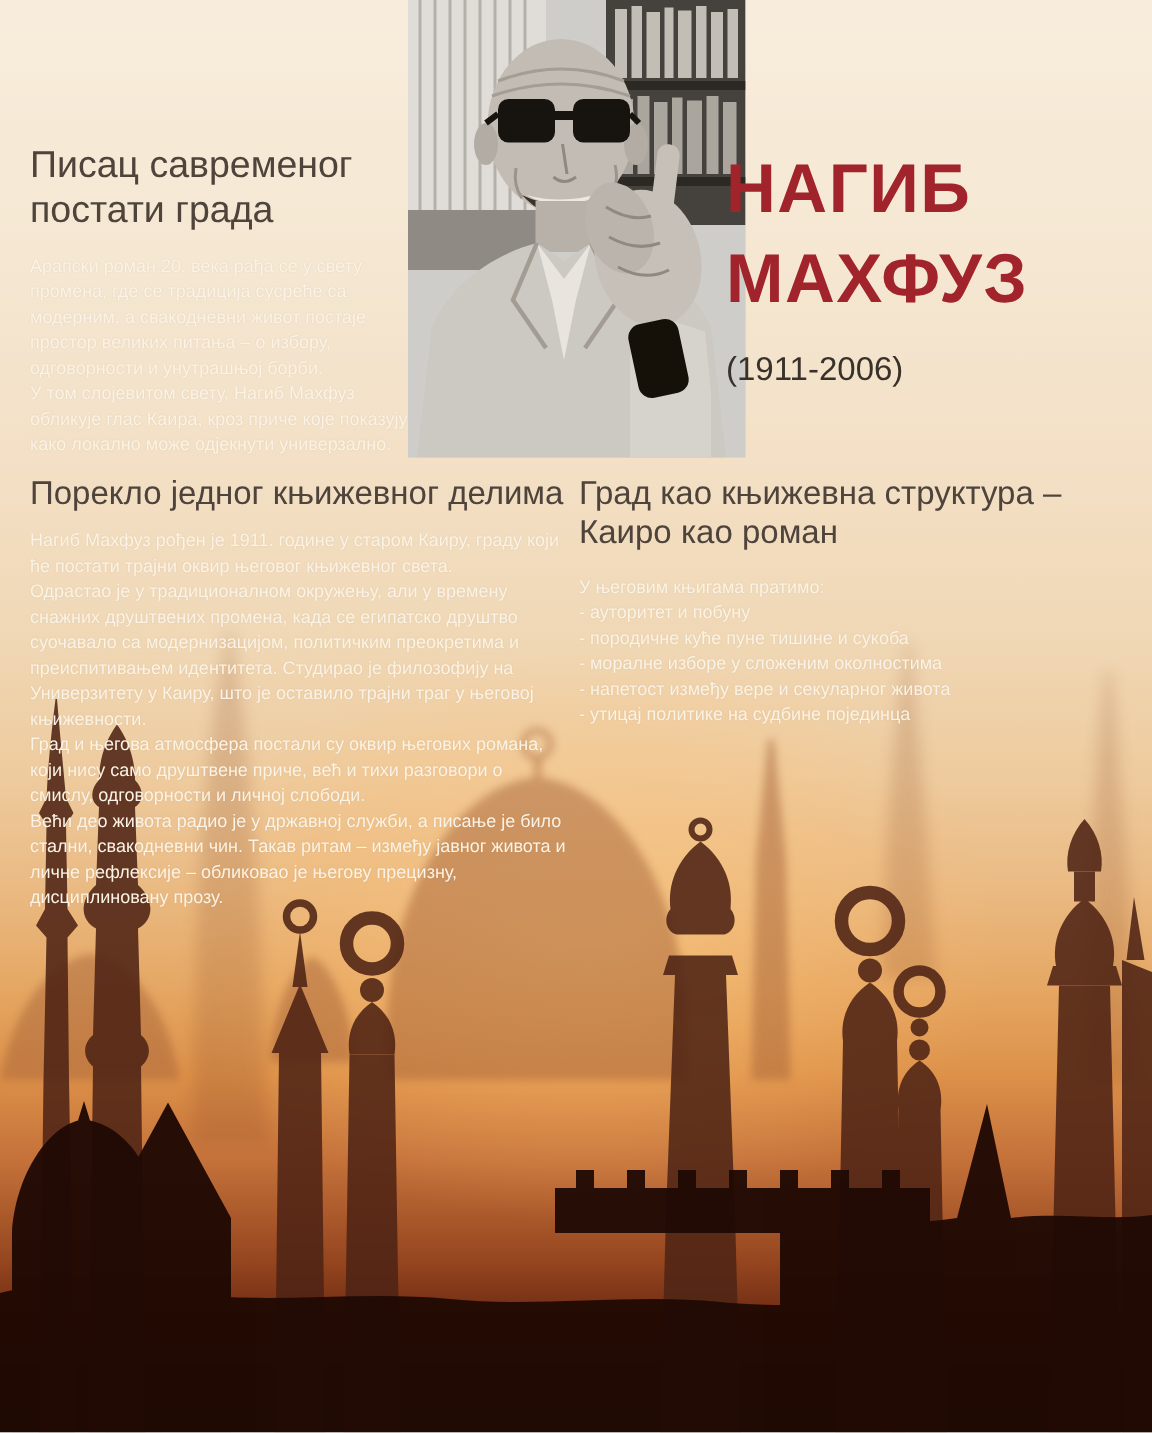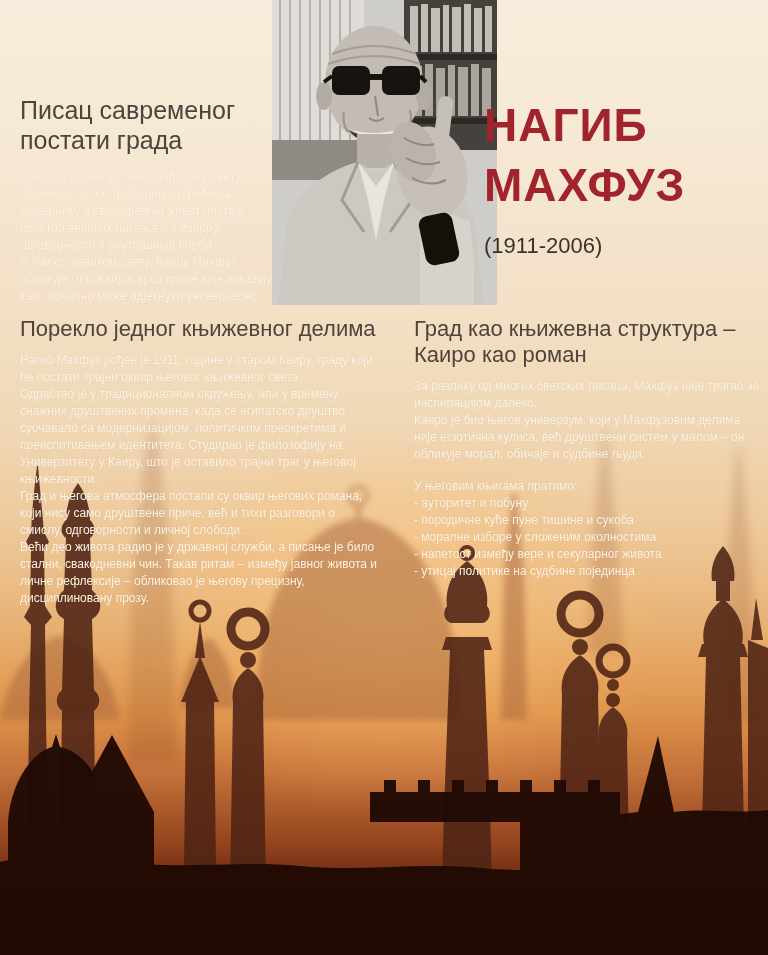--- a/index.html
+++ b/index.html
@@ -28,21 +28,21 @@
 
   .title-block { left: 484px; top: 96px; width: 240px; }
   .author-name {
     font-size: 46px; font-weight: 700; letter-spacing: 1px;
     line-height: 1.3; color: #a1242c; display: block;
   }
   .author-years { font-size: 22px; color: #39322b; margin-top: 17px; display: block; }
 
   .section { width: 360px; }
   .section-left { left: 20px; top: 316px; width: 360px; }
-  .section-right { left: 414px; top: 316px; width: 352px; }
+  .section-right { left: 386px; top: 316px; width: 352px; }
   .section-title {
     font-size: 22px; line-height: 1.18; font-weight: 400;
     color: #4e443c; margin: 0 0 10px 0;
   }
   .section-title span { display: block; }
   .list-intro { margin-top: 15px; }
 
   
   .photo { left: 272px; top: 0; width: 225px; height: 305px; background: #cfcdc9; }
   .photo svg { display: block; }
@@ -125,21 +125,21 @@
         <path d="M520 565 L520 432 C558 424 598 428 638 422 L658 346 L674 422 C708 418 740 424 768 420 L768 565 Z"></path>
         <path d="M0 565 L0 472 C40 462 80 467 120 472 C180 480 240 470 300 476 C360 482 420 472 480 478 C540 484 600 474 660 480 C720 486 748 478 768 482 L768 565 Z"></path>
       </g>
     </svg>
   </div>
 
   <div class="abs intro">
     <h1 class="intro-title">Писац савременог постати града</h1>
     <div class="body-copy">
         <p class="body-para">Арапски роман 20. века рађа се у свету промена, где се традиција сусреће са модерним, а свакодневни живот постаје простор великих питања – о избору, одговорности и унутрашњој борби.</p>
-        <p class="body-para">У том слојевитом свету, Каиру Махфуз обликује глас Каира, кроз приче које показују како локално може одјекнути универзално.</p>
+        <p class="body-para">У том слојевитом свету, Нагиб Махфуз обликује глас Каира, кроз приче које показују како локално може одјекнути универзално.</p>
       </div>
   </div>
 
   <div class="abs photo">
     <svg width="225" height="305" viewBox="0 0 225 305" xmlns="http://www.w3.org/2000/svg">
       <rect width="225" height="305" fill="#cfcdc9"></rect>
 
       <g>
         <rect x="0" y="0" width="92" height="145" fill="#e0ddd8"></rect>
         <g stroke="#b4b1ab" stroke-width="2">
@@ -236,24 +236,20 @@
         <p class="body-para">Град и његова атмосфера постали су оквир његових романа, који нису само друштвене приче, већ и тихи разговори о смислу, одговорности и личној слободи.</p>
         <p class="body-para">Већи део живота радио је у државној служби, а писање је било стални, свакодневни чин. Такав ритам – између јавног живота и личне рефлексије – обликовао је његову прецизну, дисциплиновану прозу.</p>
       </div>
   </div>
 
   <div class="abs section section-right">
     <h2 class="section-title">
       <span>Град као књижевна структура –</span>
       <span>Каиро као роман</span>
     </h2>
-    <div class="body-copy">
-        <p class="body-para">За разлику од многих светских писаца, Махфуз није трагао за инспирацијом далеко.</p>
-        <p class="body-para">Каиро је био његов универзум, који у Махфузовим делима није егзотична кулиса, већ друштвени систем у малом – он обликује морал, обичаје и судбине људи.</p>
-      </div>
     <div class="body-copy list-intro">У његовим књигама пратимо:</div>
     <div class="body-copy">
         <p class="body-para">- ауторитет и побуну</p>
         <p class="body-para">- породичне куће пуне тишине и сукоба</p>
         <p class="body-para">- моралне изборе у сложеним околностима</p>
         <p class="body-para">- напетост између вере и секуларног живота</p>
         <p class="body-para">- утицај политике на судбине појединца</p>
       </div>
   </div>
 

